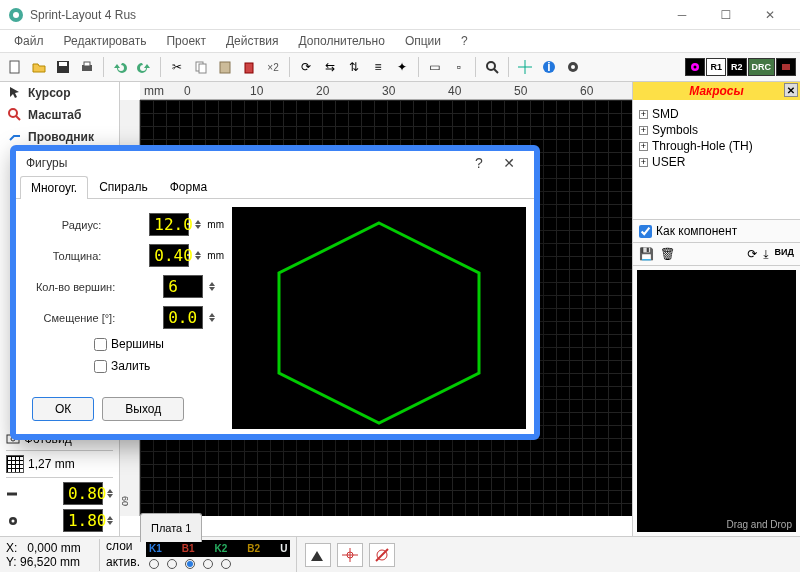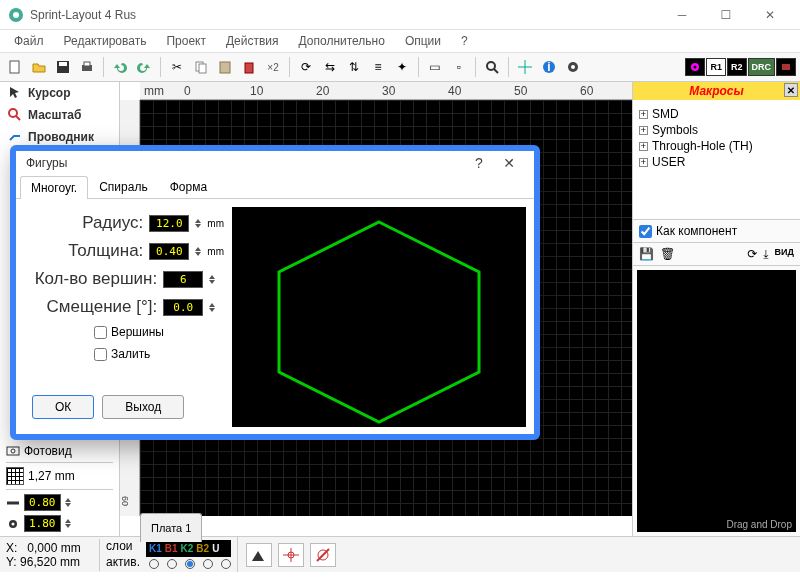--- a/index.html
+++ b/index.html
@@ -24,21 +24,21 @@
 
 
 .main { display: flex; height: 454px; }
 .leftbar { width: 120px; border-right: 1px solid #ccc; display: flex; flex-direction: column; }
 .tool-item { display: flex; align-items: center; gap: 6px; padding: 4px 8px; color: #333; font-weight: bold; }
 .tool-item .ti-icon { width: 14px; height: 14px; }
 .leftbar .spacer { flex: 1; }
 .left-bottom { padding: 4px 6px; display: flex; flex-direction: column; gap: 4px; }
 .left-row { display: flex; align-items: center; gap: 4px; }
 .grid-ico { width: 18px; height: 18px; background: repeating-linear-gradient(#000 0 1px, transparent 1px 4px), repeating-linear-gradient(90deg, #000 0 1px, transparent 1px 4px); border: 1px solid #555; }
-.numbox { background: #000; color: #ff0; padding: 1px 4px; font-family: monospace; font-size: 11px; min-width: 36px; text-align: center; border: 1px solid #555; }
+.numbox { background: #000; color: #ff0; padding: 1px 4px; font-family: monospace; font-size: 16px; min-width: 36px; text-align: left; border: 1px solid #555; margin-left: 42px; }
 
 .canvas-wrap { flex: 1; position: relative; background: #fff; }
 .ruler-h { position: absolute; top: 0; left: 20px; right: 0; height: 18px; background: #f2f2f2; border-bottom: 1px solid #aaa; display: flex; align-items: center; font-size: 9px; color: #444; }
 .ruler-h span { position: absolute; }
 .ruler-v { position: absolute; top: 18px; left: 0; width: 20px; bottom: 20px; background: #f2f2f2; border-right: 1px solid #aaa; }
 .ruler-v span { position: absolute; font-size: 9px; color: #444; writing-mode: vertical-rl; }
 .canvas { position: absolute; top: 18px; left: 20px; right: 0; bottom: 20px; background: #000;
   background-image: repeating-linear-gradient(#222 0 1px, transparent 1px 13px), repeating-linear-gradient(90deg, #222 0 1px, transparent 1px 13px);
 }
 .tab-strip { position: absolute; bottom: 0; left: 20px; height: 18px; display: flex; align-items: center; }
@@ -55,40 +55,40 @@
 .comp-row input[type=checkbox]{ accent-color: #2b7de1; }
 .macro-tools { padding: 4px 6px; display: flex; gap: 6px; border-bottom: 1px solid #ccc; }
 .preview { flex: 1; background: #000; margin: 4px; position: relative; }
 .preview .dnd { position: absolute; bottom: 2px; right: 4px; color: #aaa; font-size: 10px; }
 
 
 .statusbar { height: 36px; border-top: 1px solid #ccc; display: flex; align-items: center; background: #f4f4f4; }
 .coord { width: 100px; padding: 2px 6px; font-size: 11px; border-right: 1px solid #ccc; }
 .layers { display: flex; align-items: center; gap: 6px; padding: 0 6px; border-right: 1px solid #ccc; height: 100%; }
 .layer-grp { display: flex; flex-direction: column; gap: 2px; }
-.layer-label-row { background: #000; padding: 3px 3px; display: flex; gap: 3px; align-items: center; }
+.layer-label-row { background: #000; padding: 3px 3px; display: flex; gap: 20px; align-items: center; }
 .layer-lbl { font-weight: bold; font-size: 10px; }
 .radio-row { display: flex; gap: 8px; padding-left: 3px; }
 .radio { width: 10px; height: 10px; border: 1px solid #555; border-radius: 50%; display: inline-block; }
 .radio.on::after { content: ""; display: block; width: 6px; height: 6px; background: #2b7de1; border-radius: 50%; margin: 1px; }
 .status-btns { display: flex; gap: 6px; padding: 0 8px; }
 .sbtn { width: 26px; height: 24px; border: 1px solid #bbb; background: #fff; display: flex; align-items: center; justify-content: center; }
 
 
 .dialog { position: absolute; top: 145px; left: 10px; width: 530px; height: 295px; background: #fff; border: 6px solid #3b82f6; box-shadow: 4px 8px 24px rgba(0,0,0,.35); border-radius: 6px; display: flex; flex-direction: column; }
 .dlg-title { height: 30px; display: flex; align-items: center; padding: 0 10px; font-size: 12px; color: #333; }
 .dlg-title .spacer { flex: 1; }
 .dlg-title .dbtn { width: 30px; height: 24px; display: flex; align-items: center; justify-content: center; color: #444; font-size: 14px; }
 .dlg-tabs { display: flex; padding: 0 4px; border-bottom: 1px solid #ccc; }
 .dlg-tab { padding: 4px 10px; border: 1px solid transparent; border-bottom: none; cursor: default; }
 .dlg-tab.active { border-color: #ccc; background: #fff; border-radius: 3px 3px 0 0; position: relative; top: 1px; }
 .dlg-body { flex: 1; display: flex; padding: 8px; gap: 8px; }
 .dlg-form { width: 200px; display: flex; flex-direction: column; gap: 8px; padding-top: 6px; }
 .fld { display: flex; align-items: center; justify-content: flex-end; gap: 6px; }
-.fld label { font-size: 17px; color: #333; padding-left: 8px; }
+.fld label { font-size: 11px; color: #333; padding-left: 8px; }
 .fld .numbox { width: 40px; }
 .fld .unit { font-size: 10px; }
 .spin { width: 6px; display: flex; flex-direction: column; }
 .spin div { width: 0; height: 0; border-left: 3px solid transparent; border-right: 3px solid transparent; }
 .spin .up { border-bottom: 4px solid #555; margin-bottom: 1px; }
 .spin .dn { border-top: 4px solid #555; }
 .chk-row { display: flex; align-items: center; gap: 4px; margin-left: 70px; }
 .dlg-preview { flex: 1; background: #000; display: flex; align-items: center; justify-content: center; }
 .dlg-btns { display: flex; gap: 8px; padding: 8px; }
 .dlg-btns button { padding: 4px 22px; border: 1px solid #999; background: #f4f4f4; border-radius: 3px; }

